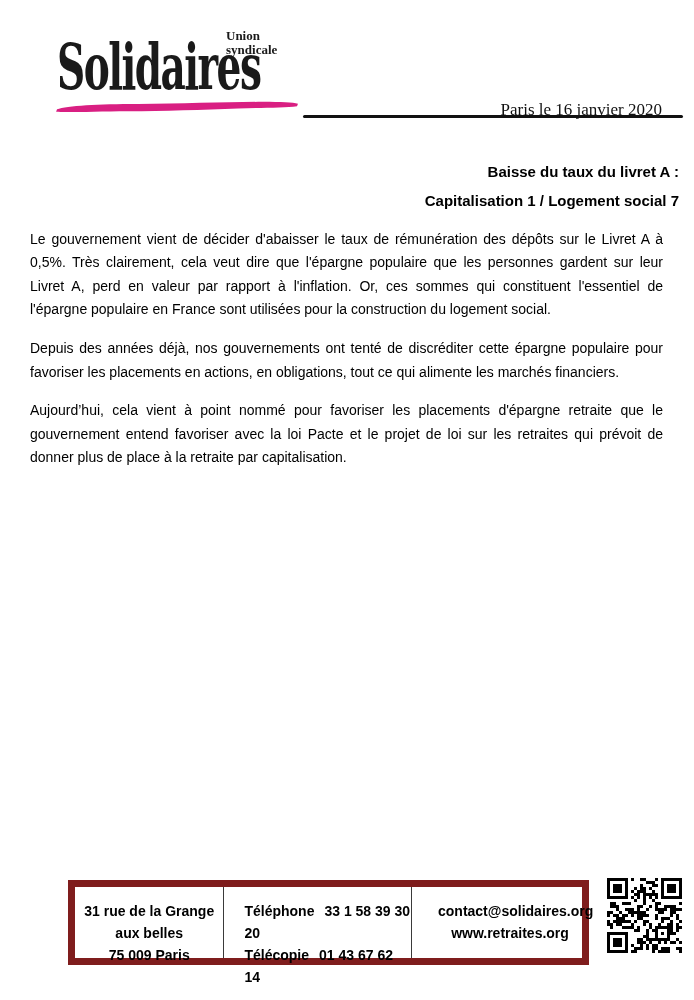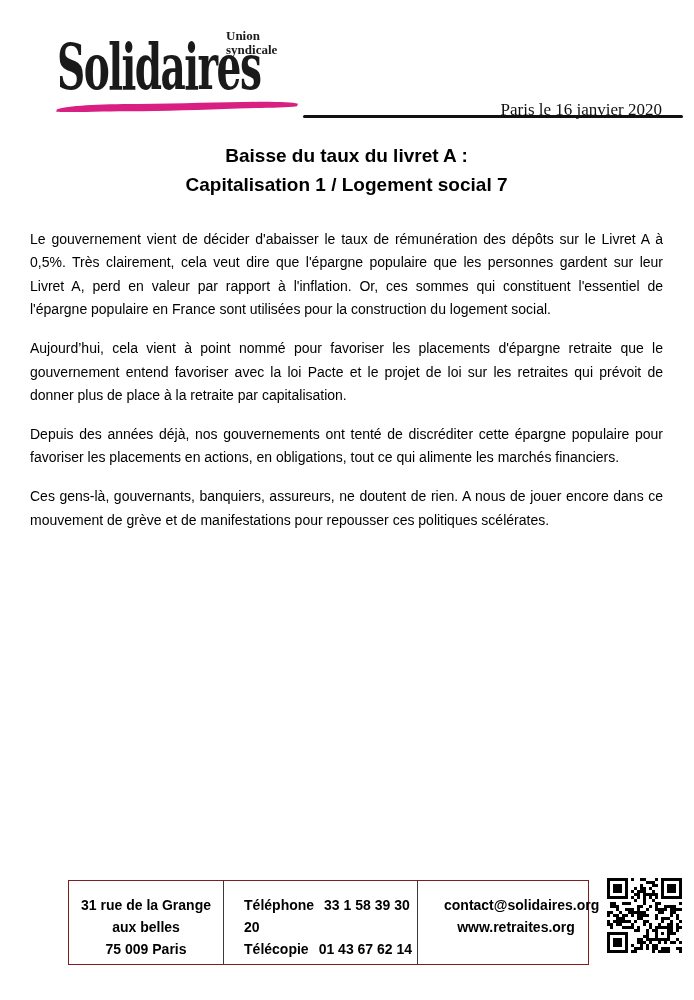--- a/index.html
+++ b/index.html
@@ -27,33 +27,33 @@
     position:absolute;top:100px;right:32px;
     font-family:"Liberation Serif",serif;font-size:17px;color:#111;
   }
   .header-rule{
     position:absolute;left:303px;top:115px;width:380px;height:3px;
     background:#111;border-radius:2px;
   }
   
   .doc-title{
     position:absolute;left:30px;top:141px;width:633px;
-    text-align:center;font-weight:bold;font-size:19px;line-height:29px;
-    margin:0;color:#000;
+    text-align:right;font-weight:bold;font-size:15px;line-height:29px;
+    margin:16px;color:#000;
   }
   
   .body-text{position:absolute;left:30px;top:228px;width:633px;}
   .body-text p{
     margin:0 0 15.5px 0;font-size:14px;line-height:23.4px;
     text-align:justify;color:#000;
   }
   
   .contact-table{
     position:absolute;left:68px;top:880px;width:521px;height:85px;
-    border:1px solid #7f1d1d;display:flex;box-sizing:border-box;
+    border:7px solid #7f1d1d;display:flex;box-sizing:border-box;
     font-weight:bold;font-size:14px;line-height:22px;
   }
   .contact-table .cell{box-sizing:border-box;padding-top:13px;}
   .cell-address{width:155px;text-align:center;}
   .cell-phones{width:195px;border-left:1px solid #3a3a3a;padding-left:20px;}
   .cell-contact{width:171px;border-left:1px solid #3a3a3a;text-align:center;padding-left:26px;}
   .phone-row .lbl{display:inline-block;margin-right:10px;}
   .qr{position:absolute;left:607px;top:878px;}
 </style>
 </head>
@@ -77,23 +77,22 @@
   <div class="dateline">Paris le 16 janvier 2020</div>
   <div class="header-rule"></div>
 
   <h1 class="doc-title">
     <div>Baisse du taux du livret A :</div>
     <div>Capitalisation 1 / Logement social 7</div>
   </h1>
 
   <div class="body-text">
     <p>Le gouvernement vient de décider d'abaisser le taux de rémunération des dépôts sur le Livret A à 0,5%. Très clairement, cela veut dire que l'épargne populaire que les personnes gardent sur leur Livret A, perd en valeur par rapport à l'inflation. Or, ces sommes qui constituent l'essentiel de l'épargne populaire en France sont utilisées pour la construction du logement social.</p>
+    <p>Depuis des années déjà, nos gouvernements ont tenté de discréditer cette épargne populaire pour favoriser les placements en actions, en obligations, tout ce qui alimente les marchés financiers.</p>
     <p>Aujourd’hui, cela vient à point nommé pour favoriser les placements d'épargne retraite que le gouvernement entend favoriser avec la loi Pacte et le projet de loi sur les retraites qui prévoit de donner plus de place à la retraite par capitalisation.</p>
-    <p>Depuis des années déjà, nos gouvernements ont tenté de discréditer cette épargne populaire pour favoriser les placements en actions, en obligations, tout ce qui alimente les marchés financiers.</p>
-    <p>Ces gens-là, gouvernants, banquiers, assureurs, ne doutent de rien. A nous de jouer encore dans ce mouvement de grève et de manifestations pour repousser ces politiques scélérates.</p>
   </div>
 
   <div class="contact-table">
     <div class="cell cell-address">
       <div>31 rue de la Grange</div>
       <div>aux belles</div>
       <div>75 009 Paris</div>
     </div>
     <div class="cell cell-phones">
       <div class="phone-row">

